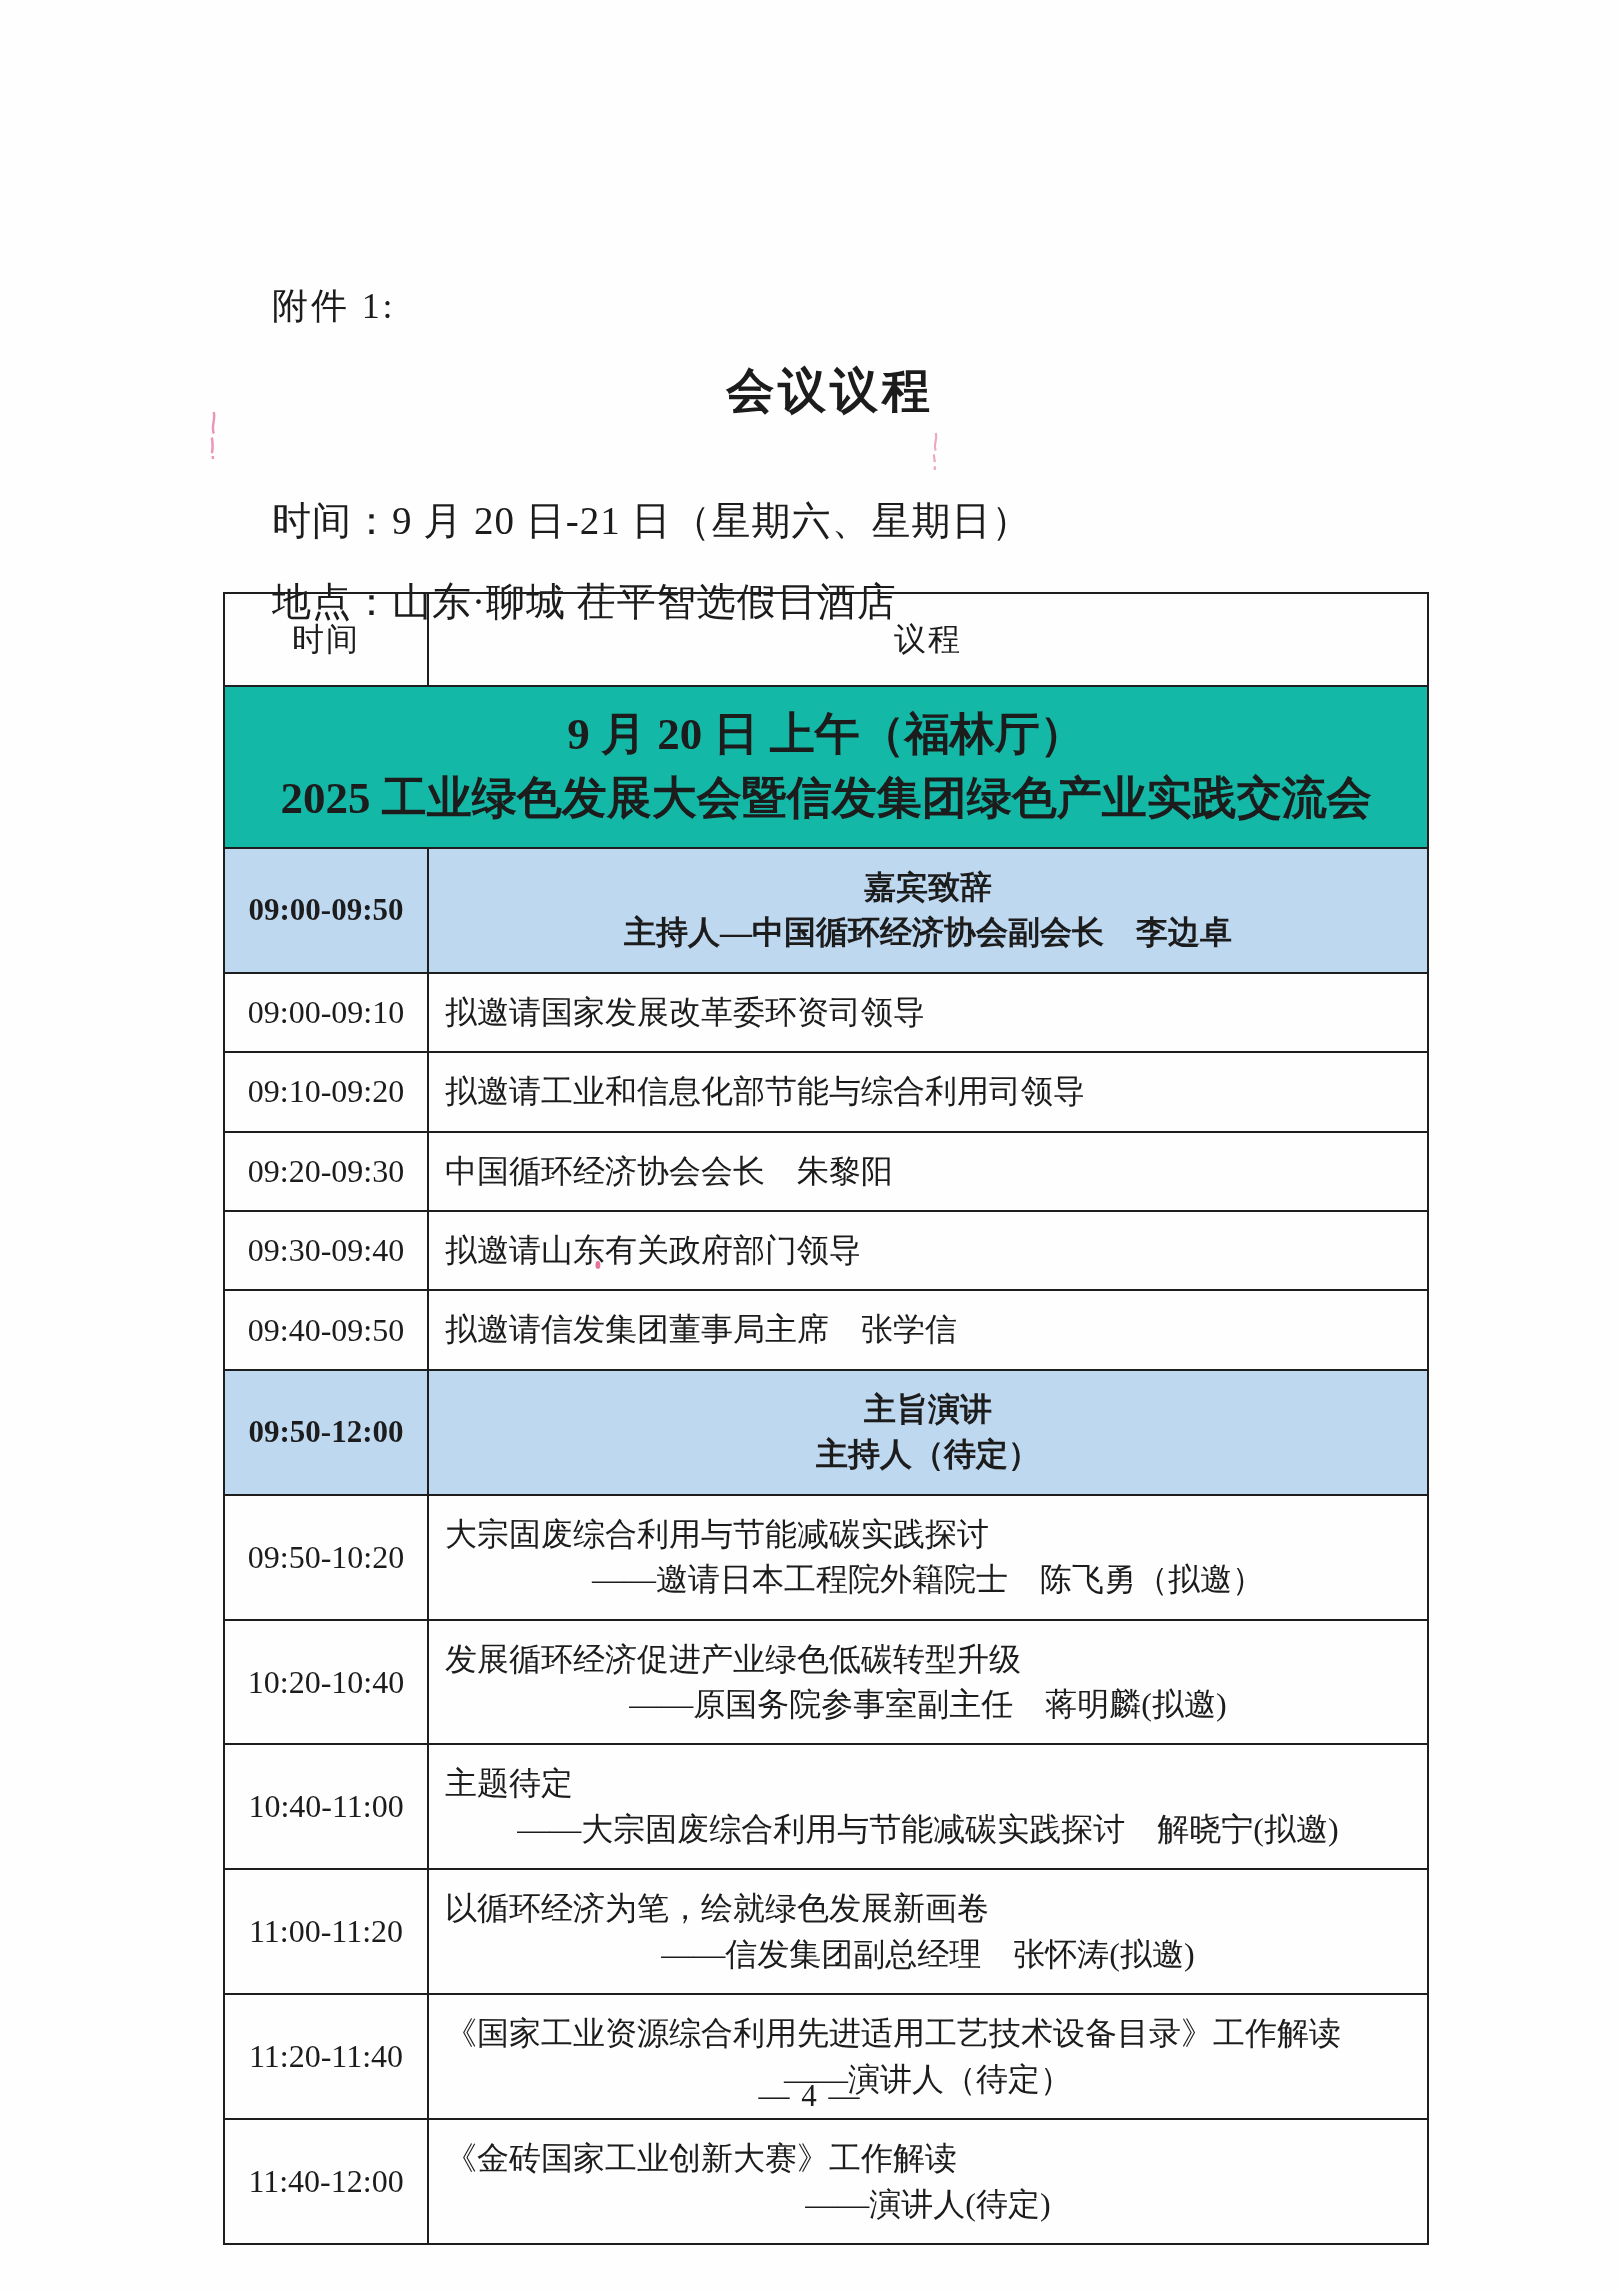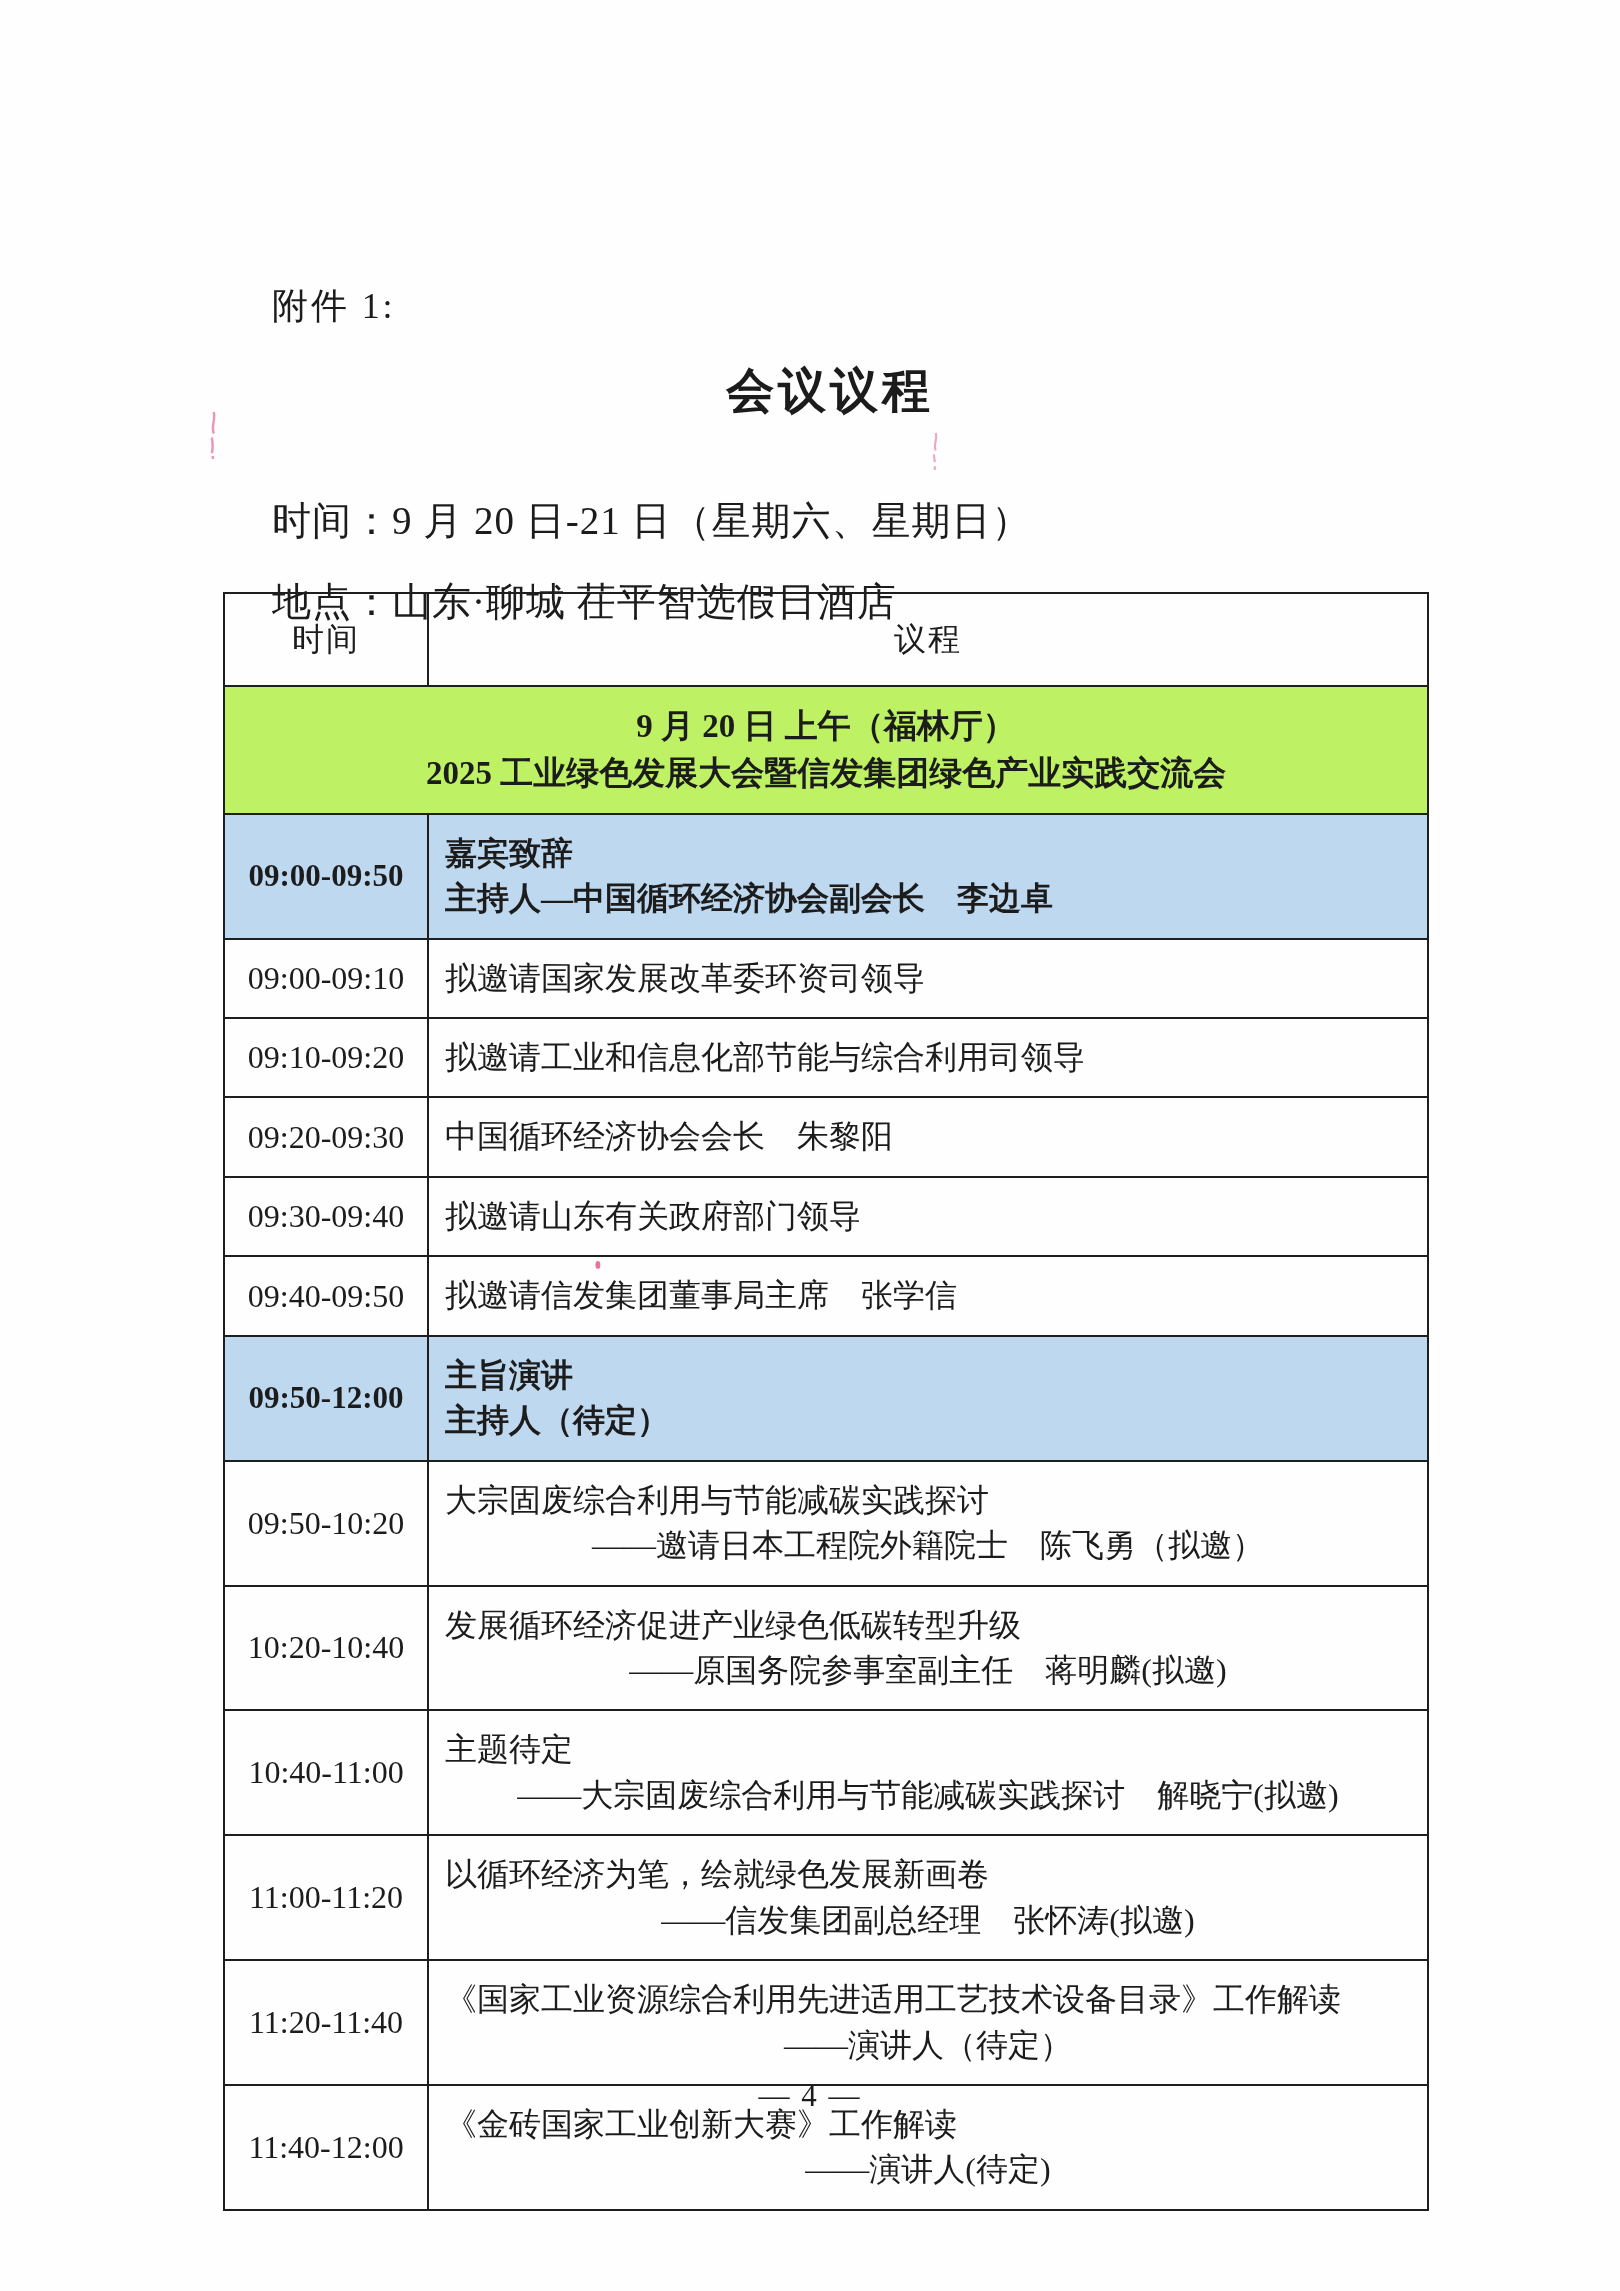--- a/index.html
+++ b/index.html
@@ -44,24 +44,24 @@
   col.c-time{width:204px;}
   .time-cell{text-align:center;font-size:32px;}
   .agenda-cell{padding:5.9px 15.7px 5.9px 25.5px;font-size:32px;}
   .hdr-cell{text-align:center;font-size:32px;letter-spacing:2px;}
   .line{line-height:1.42;}
   .line.right{text-align:center;}
   .line.center{text-align:center;}
 
   tr.blue td{background:#bed8f0;}
   tr.blue .time-cell{font-weight:bold;font-size:31px;}
-  tr.blue .agenda-cell{font-weight:bold;}
+  tr.blue .agenda-cell{font-weight:bold;text-align:center;}
   .section-cell{
-    background:#bef264;
-    text-align:center;font-weight:bold;font-size:33px;
+    background:#14b8a6;
+    text-align:center;font-weight:bold;font-size:45px;
     line-height:1.55;padding:3.9px 9.8px;
   }
 
   .h95{height:93px}.h103{height:101px}.h97{height:95px}.h98{height:72px}
   .h94{height:92px}.h104{height:102px}.h100{height:98px}.h96{height:94px}
 
   .footer{
     position:absolute;left:0;top:2078px;width:100%;
     text-align:center;font-size:31px;letter-spacing:2px;
   }

